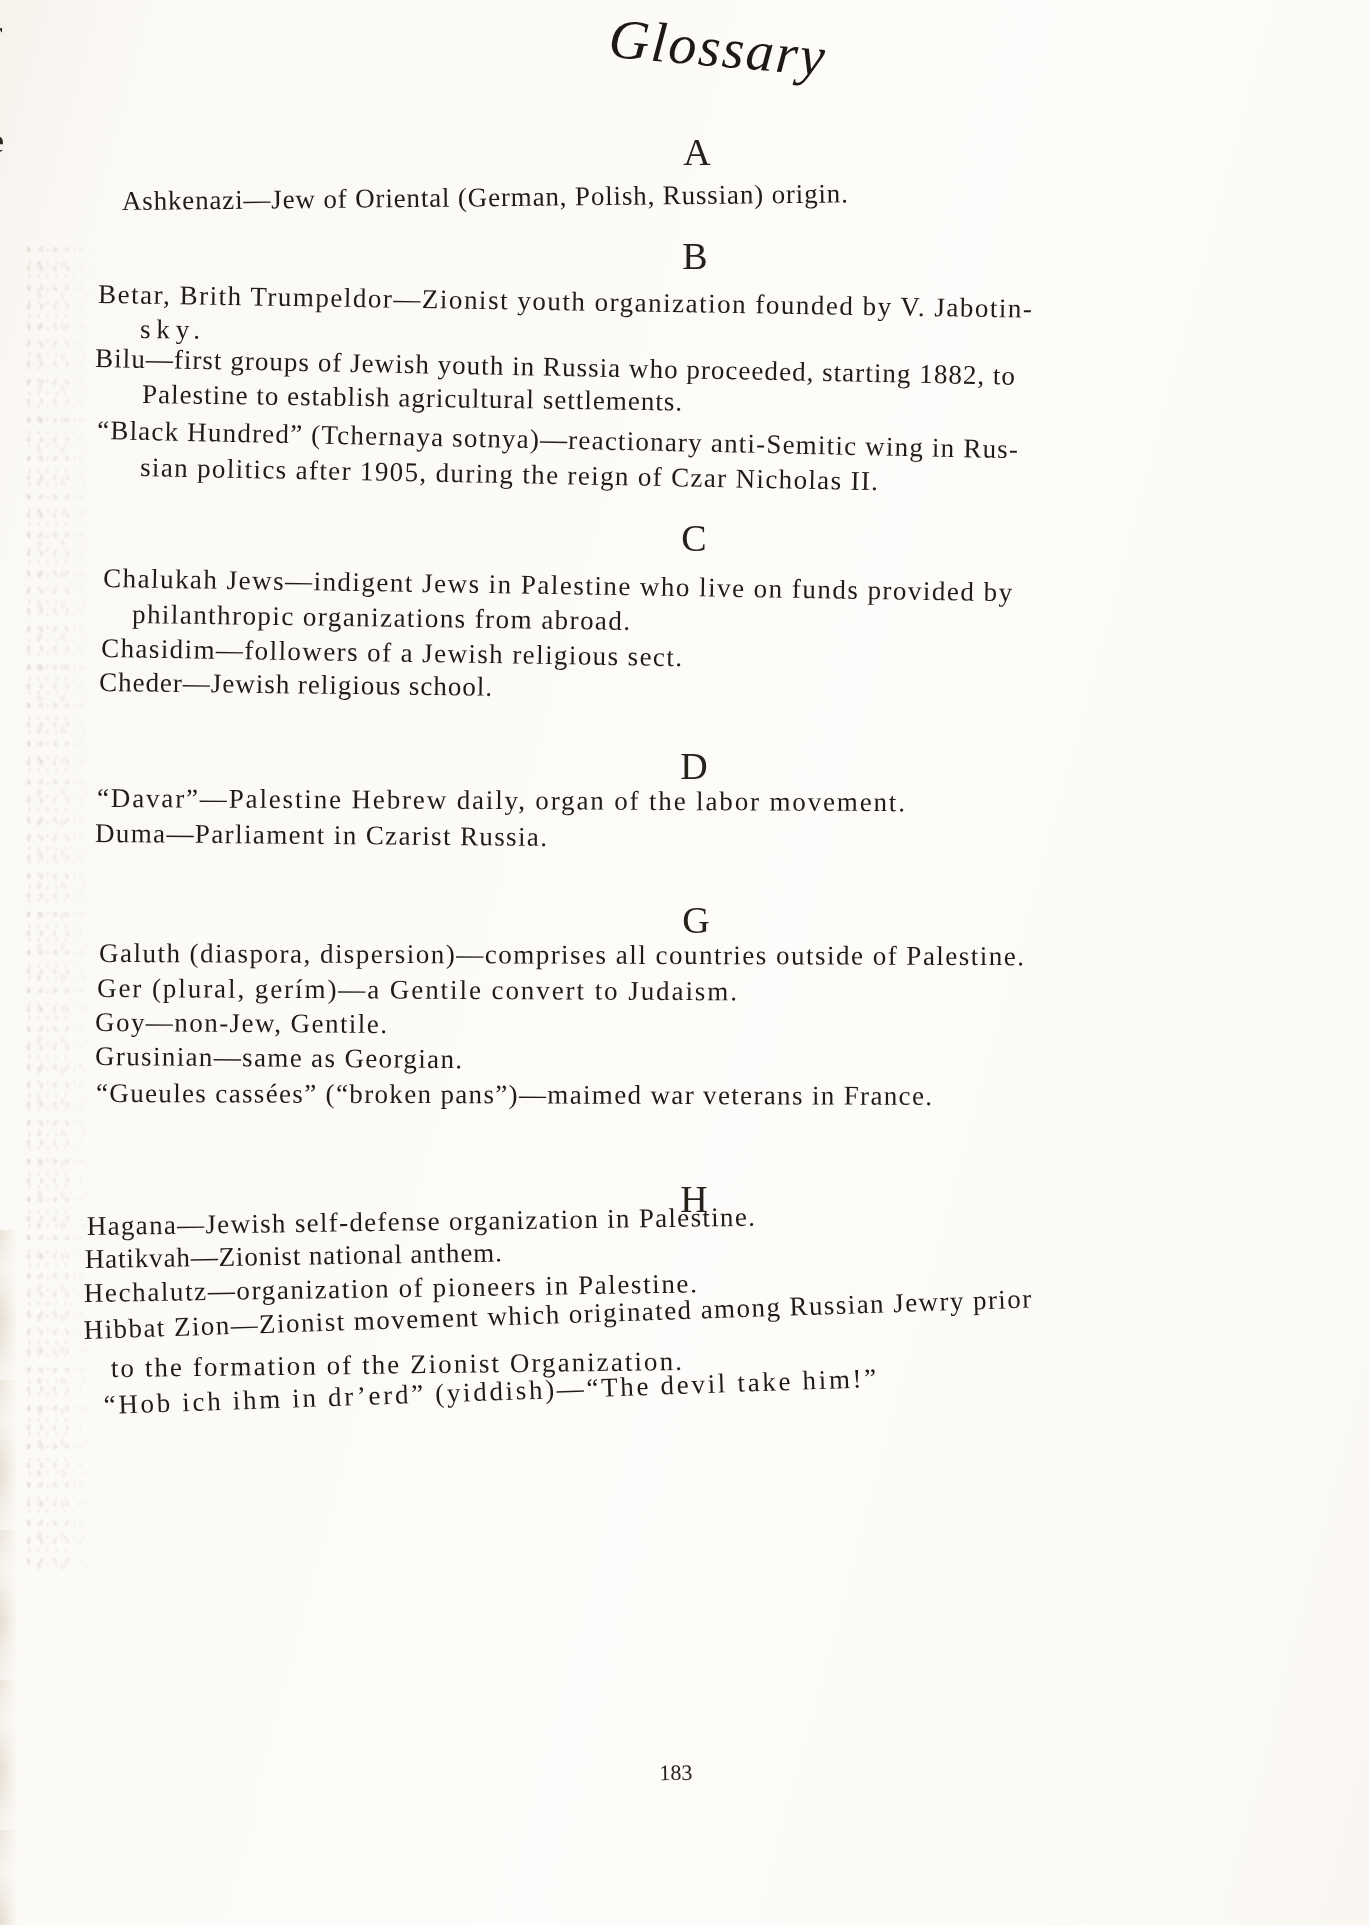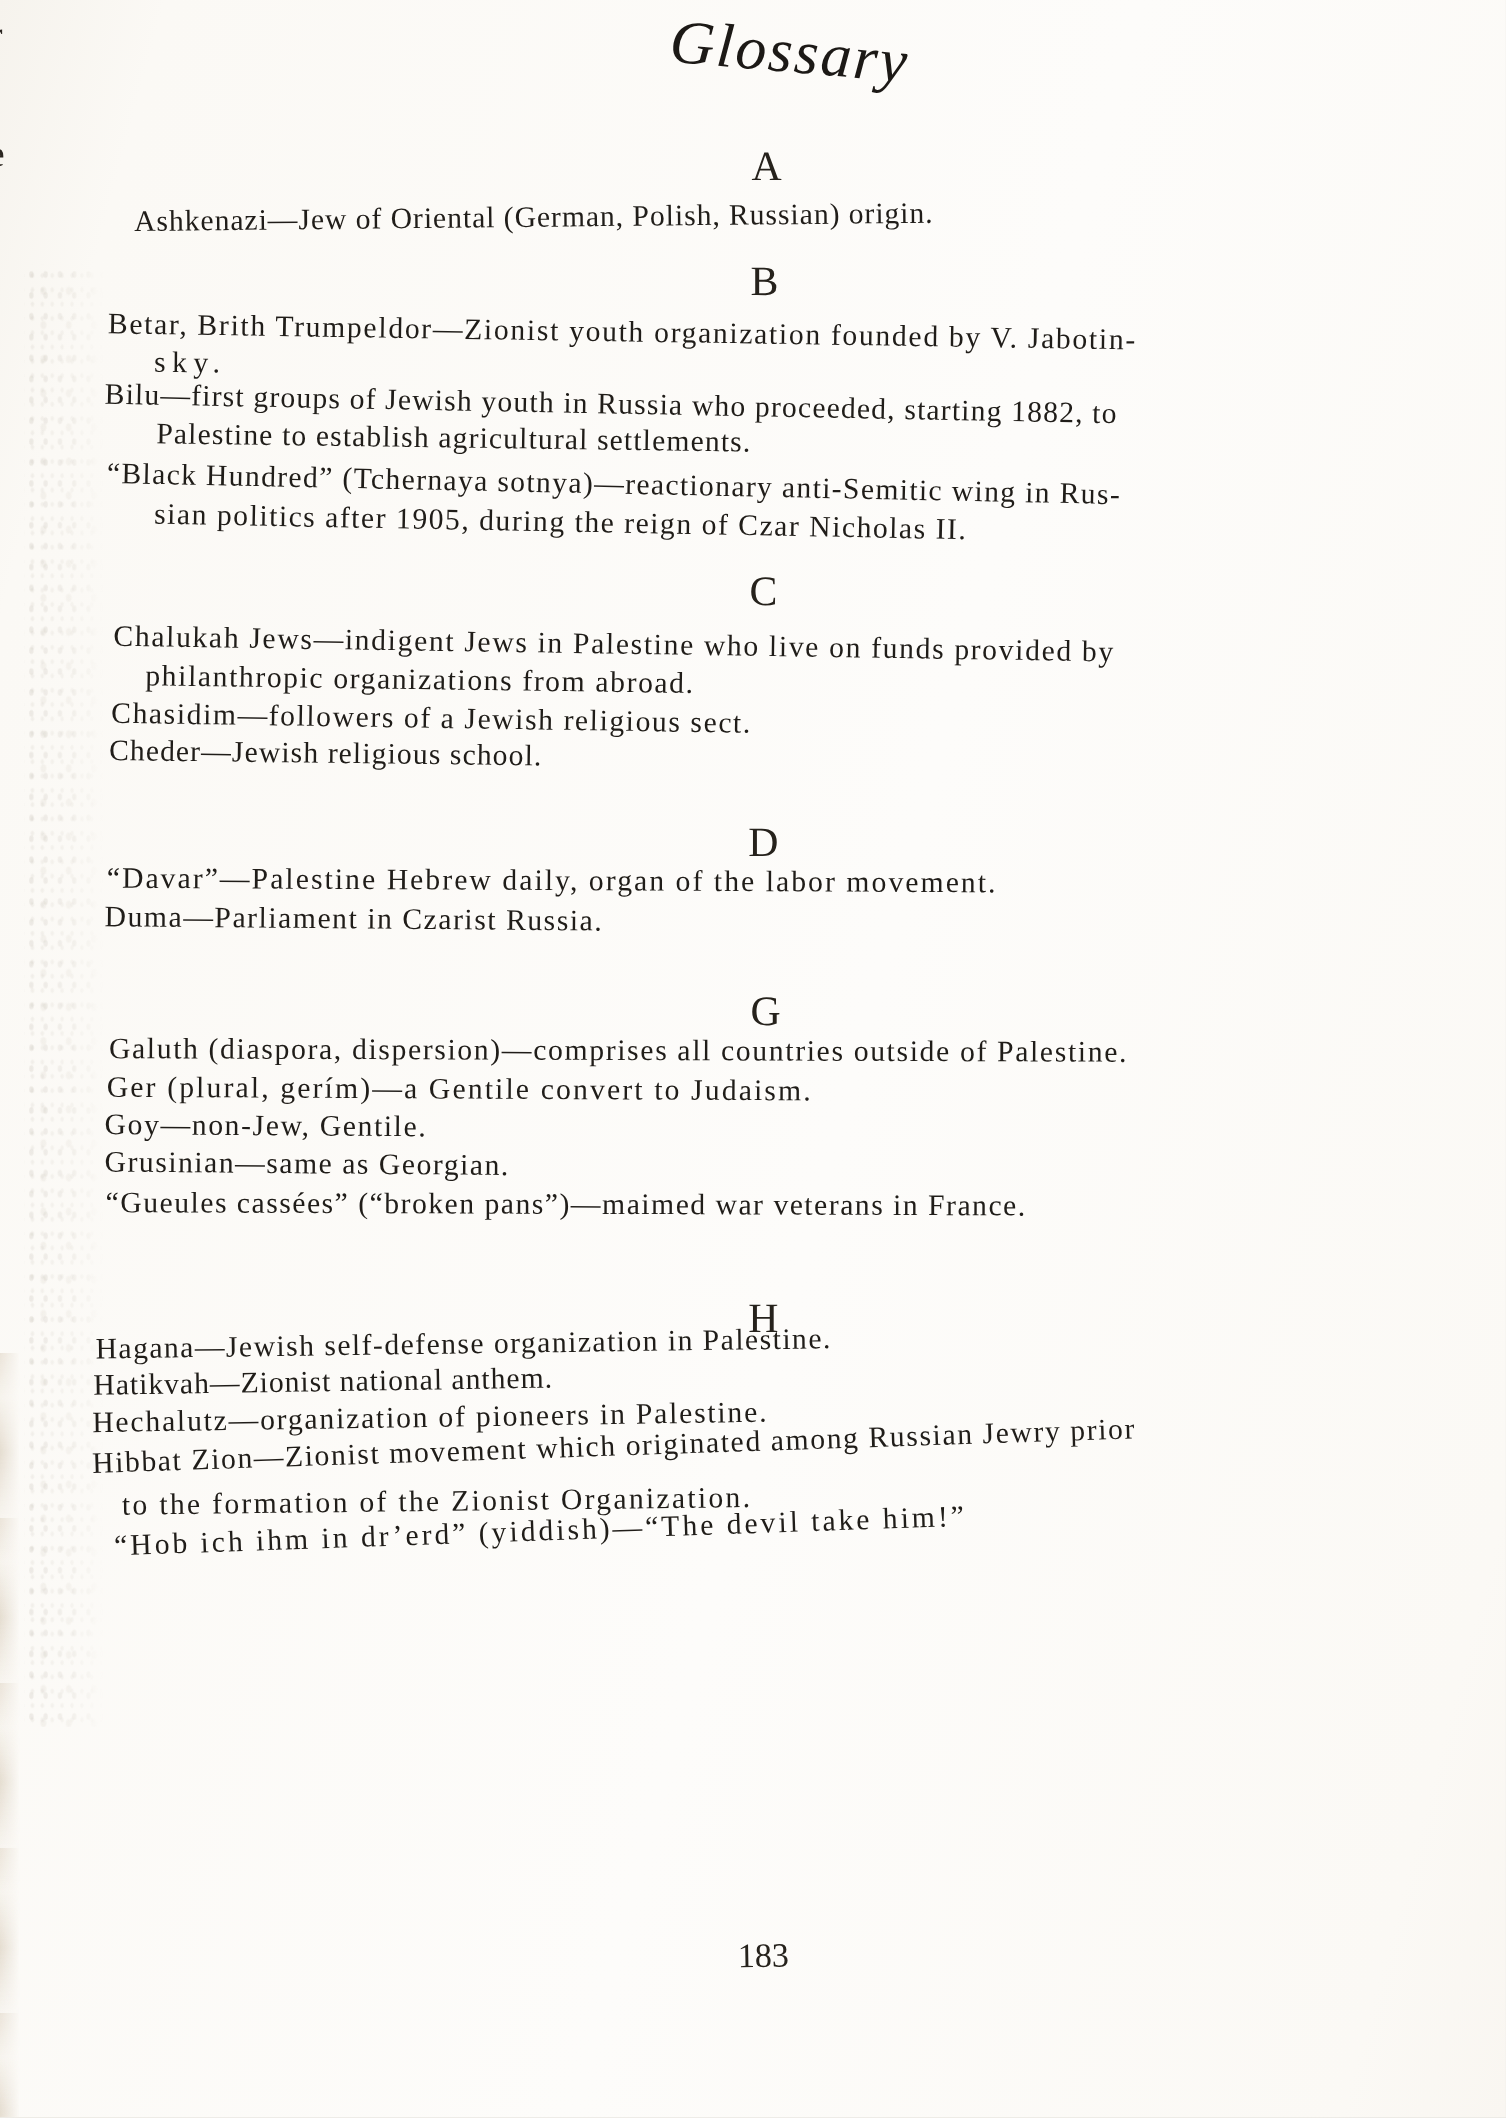--- a/index.html
+++ b/index.html
@@ -24,23 +24,22 @@
     transform:translateX(-50%);
     white-space:nowrap;
   }
   svg.line-svg{position:absolute;overflow:visible;}
   text.line-text{
     font-family:"Liberation Serif","DejaVu Serif",serif;
     font-size:27px;fill:#201d19;
   }
   .pageno{
     position:absolute;left:676px;top:1760px;
-    font-size:31px;color:#26221c;
+    font-size:22px;color:#26221c;
     transform:translateX(-50%) rotate(-1deg);
-    margin-left:18px;
   }
   
   .mottle{
     position:absolute;left:22px;top:240px;width:72px;height:1330px;
     background-image:
       radial-gradient(rgba(150,140,124,0.16) 1.5px, transparent 2.6px),
       radial-gradient(rgba(163,152,134,0.12) 2px, transparent 3.4px),
       radial-gradient(rgba(140,130,112,0.10) 1px, transparent 2px);
     background-size:13px 19px, 23px 31px, 9px 13px;
     background-position:0 0, 6px 9px, 3px 4px;

